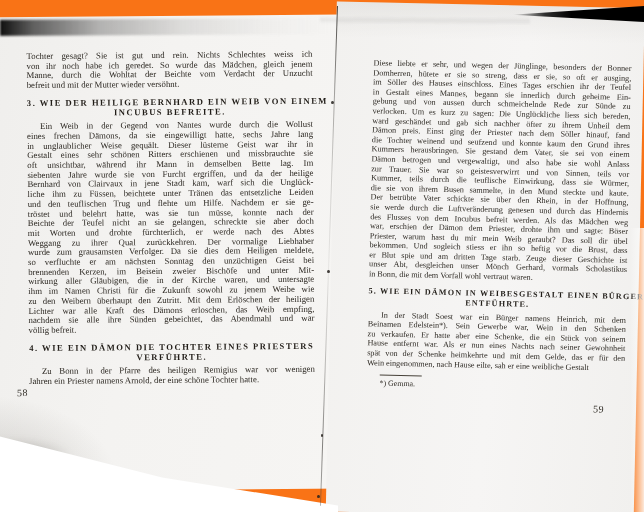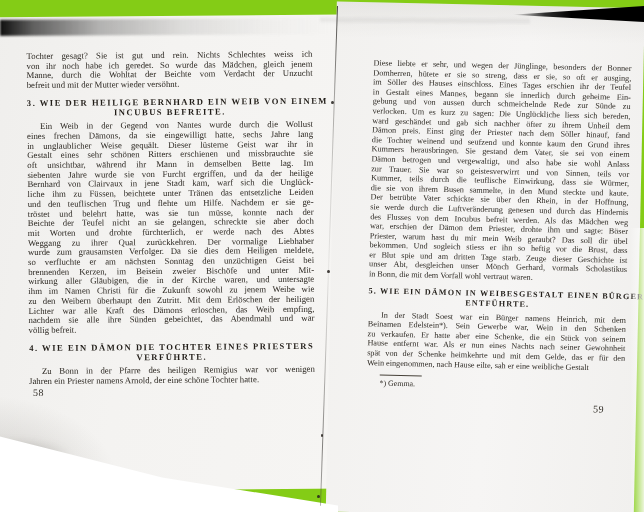--- a/index.html
+++ b/index.html
@@ -5,21 +5,21 @@
     html, body {
       margin: 0; padding: 0;
       width: 644px; height: 512px;
       background: #ffffff;
       overflow: hidden;
       font-family: "Liberation Serif", "DejaVu Serif", serif;
     }
     .stage {
       position: relative;
       width: 644px; height: 512px;
-      background: #84cc16;
+      background: #f97316;
       overflow: hidden;
     }
     
     .page { position: absolute; }
     .page-left {
       left: -20px; top: 16px; width: 362px; height: 474px;
       transform: rotate(-0.45deg);
       background:
         radial-gradient(ellipse 190px 130px at 1% 99%, rgba(112,107,99,.30), rgba(112,107,99,0) 70%),
         linear-gradient(100deg, #efeeec 0%, #f4f3f1 45%, #f6f5f3 100%);
@@ -43,21 +43,21 @@
     .block.heading .ln { text-align: center; text-align-last: center; white-space: nowrap; }
     .col-left  .block.heading { font-size: 8.6px; letter-spacing: 1.5px; line-height: 10.2px; }
     .col-right .block.heading { font-size: 8.1px; letter-spacing: 1.2px; line-height: 10.0px; }
     .block.footnote { margin-top: 7px; padding-left: 13px; font-size: 7.9px; }
     .block.footnote::before {
       content: ""; display: block; width: 42px; height: 1px;
       background: #47423a; margin-bottom: 3px;
     }
     .block.footnote .ln { text-align: left; text-align-last: left; }
     .page-number { position: absolute; font-size: 10px; color: #332f29; letter-spacing: .5px; }
-    .pn-left  { left: 52px; top: 370px; }
+    .pn-left  { left: 36px; top: 370px; }
     .pn-right { right: 32px; top: 396px; }
     
     .shade-top-left {
       position: absolute; left: 0; top: 19px; width: 332px; height: 16px;
       background: linear-gradient(to right,
         rgba(8,8,8,.97) 0%, rgba(40,40,40,.72) 10%, rgba(92,92,92,.42) 30%,
         rgba(140,140,140,.22) 55%, rgba(178,178,178,.10) 78%, rgba(200,200,200,0) 100%);
       filter: blur(1.1px);
       transform: rotate(-0.3deg);
     }

